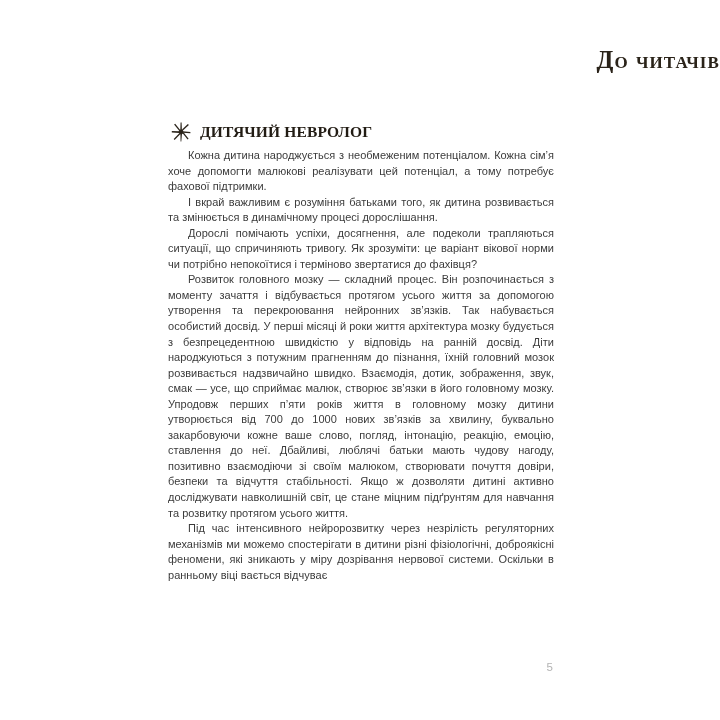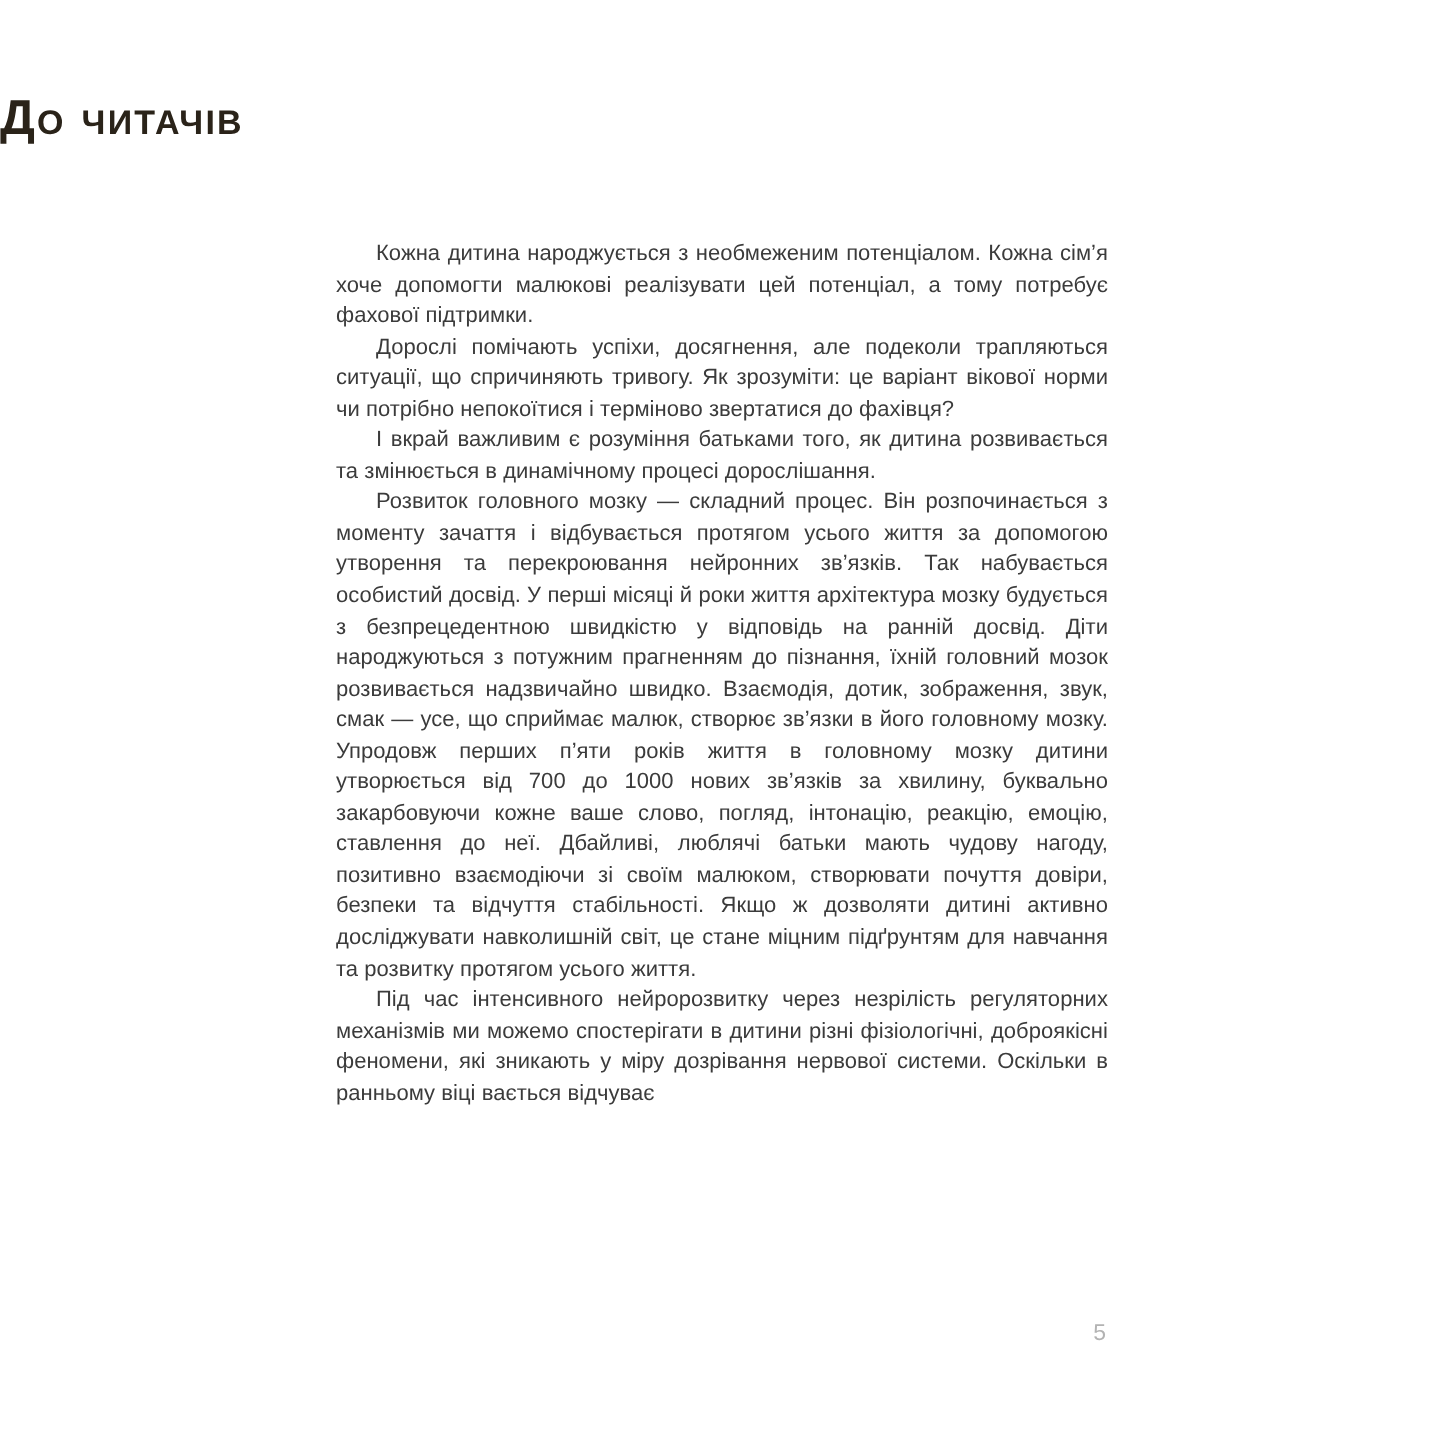--- a/index.html
+++ b/index.html
@@ -22,22 +22,22 @@
     background: #ffffff;
     box-sizing: border-box;
   }
 
   
   .page-title {
     position: absolute;
     left: 0;
     top: 48px;
     width: 720px;
-    text-align: left;
-    font-family: Liberation Sans, sans-serif;
+    text-align: right;
+    font-family: Liberation Serif, serif;
     font-size: 24.5px;
     font-weight: 700;
     font-variant: small-caps;
     letter-spacing: 1.1px;
     color: #2a2319;
     line-height: 1;
   }
 
   
   .column {
@@ -103,25 +103,43 @@
 </style>
 </head>
 <body>
 
 <div class="page">
 
   <div class="page-title">До читачів</div>
 
   <div class="column">
 
+    <div class="section-head">
+      <span class="starburst-icon">
+        <svg viewBox="0 0 20 20" width="20" height="20" aria-hidden="true">
+          <g fill="#2b241b">
+            <path d="M9.55 0.6 L10.6 0.6 L10.9 8.4 L9.3 8.4 Z"></path>
+            <path d="M9.4 11.6 L11.0 11.6 L10.3 19.5 L9.6 19.5 Z"></path>
+            <path d="M0.8 9.1 L0.8 10.6 L8.3 10.9 L8.3 9.3 Z"></path>
+            <path d="M11.7 9.2 L11.7 10.8 L19.4 11.2 L19.4 10.1 Z"></path>
+            <path d="M3.1 2.6 L4.2 1.7 L9.2 7.9 L8.2 8.8 Z"></path>
+            <path d="M11.6 11.3 L12.7 10.5 L17.6 16.8 L16.6 17.6 Z"></path>
+            <path d="M16.9 1.9 L17.9 2.9 L11.9 8.4 L11.0 7.5 Z"></path>
+            <path d="M8.3 11.3 L9.2 12.3 L3.6 17.9 L2.7 16.9 Z"></path>
+            <circle cx="10.0" cy="10.0" r="2.45"></circle>
+          </g>
+        </svg>
+      </span>
+      <span class="section-head-label">ДИТЯЧИЙ НЕВРОЛОГ</span>
+    </div>
 
     <div class="body-text">
       <p>Кожна дитина народжується з необмеженим потенціалом. Кожна сім’я хоче допомогти малюкові реалізувати цей потенціал, а тому потребує фахової підтримки.</p>
+      <p>І вкрай важливим є розуміння батьками того, як дитина роз­вивається та змінюється в динамічному процесі дорослішання.</p>
       <p>Дорослі помічають успіхи, досягнення, але подеколи трапля­ються ситуації, що спричиняють тривогу. Як зрозуміти: це варіант вікової норми чи потрібно непокоїтися і терміново звертатися до фахівця?</p>
-      <p>І вкрай важливим є розуміння батьками того, як дитина роз­вивається та змінюється в динамічному процесі дорослішання.</p>
       <p>Розвиток головного мозку — складний процес. Він розпочи­нається з моменту зачаття і відбувається протягом усього життя за допомогою утворення та перекроювання нейронних зв’яз­ків. Так набувається особистий досвід. У перші місяці й роки життя архітектура мозку будується з безпрецедентною швид­кістю у відповідь на ранній досвід. Діти народжуються з по­тужним прагненням до пізнання, їхній головний мозок розви­вається надзвичайно швидко. Взаємодія, дотик, зображення, звук, смак — усе, що сприймає малюк, створює зв’язки в його головному мозку. Упродовж перших п’яти років життя в голов­ному мозку дитини утворюється від 700 до 1000 нових зв’язків за хвилину, буквально закарбовуючи кожне ваше слово, погляд, інтонацію, реакцію, емоцію, ставлення до неї. Дбайливі, любля­чі батьки мають чудову нагоду, позитивно взаємодіючи зі сво­їм малюком, створювати почуття довіри, безпеки та відчуття стабільності. Якщо ж дозволяти дитині активно досліджувати навколишній світ, це стане міцним підґрунтям для навчання та розвитку протягом усього життя.</p>
       <p>Під час інтенсивного нейророзвитку через незрілість регу­ляторних механізмів ми можемо спостерігати в дитини різні фі­зіологічні, доброякісні феномени, які зникають у міру дозріван­ня нервової системи. Оскільки в ранньому віці вається відчуває</p>
     </div>
 
   </div>
 
   <div class="folio">5</div>
 
 </div>
 

